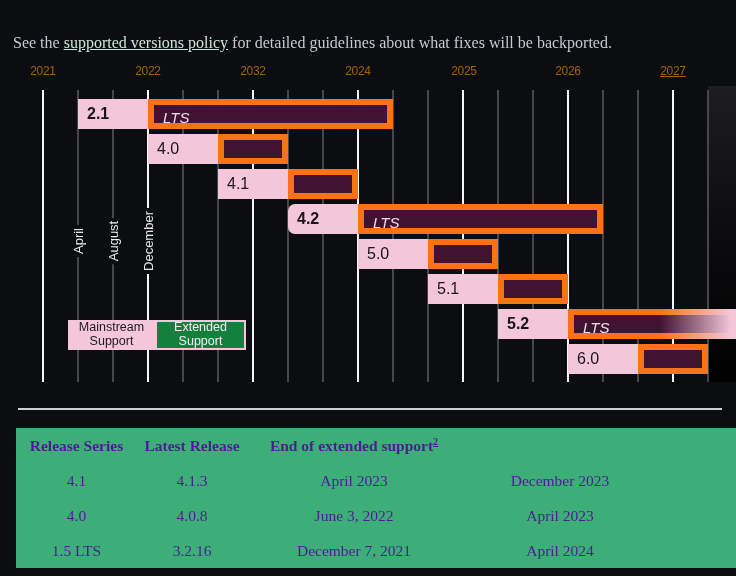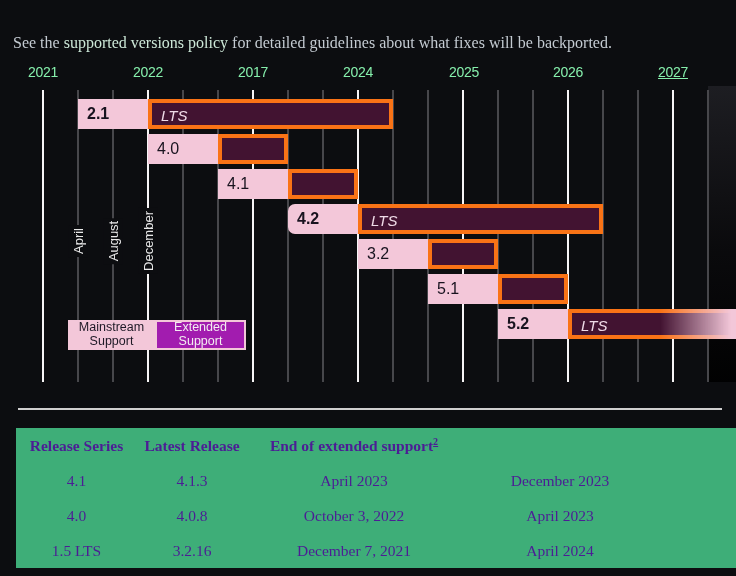--- a/index.html
+++ b/index.html
@@ -2,50 +2,50 @@
 <html><head>
 <meta charset="utf-8">
 <style>
   html,body{margin:0;padding:0;background:#0c0d10;}
   .page{position:relative;width:736px;height:576px;background:#0c0d10;overflow:hidden;
         font-family:"Liberation Serif",serif;}
 
   
   .intro{position:absolute;left:13px;top:16px;width:710px;font-size:16px;line-height:22px;
          color:#c4cbd2;}
-  .intro a{color:#cde8d8;cursor:pointer;}
+  .intro a{color:#cde8d8;text-decoration:underline;cursor:pointer;}
 
   
   .chart{position:absolute;left:0;top:0;width:736px;height:410px;
          font-family:"Liberation Sans",sans-serif;}
-  .year-label{position:absolute;top:64px;transform:translateX(-50%);font-size:14px;
-              color:#86efac;letter-spacing:-0.3px;white-space:nowrap;}
+  .year-label{position:absolute;top:64px;transform:translateX(-50%);font-size:12px;
+              color:#a16207;letter-spacing:-0.3px;white-space:nowrap;}
   .gridline{position:absolute;top:90px;height:292px;width:2px;z-index:1;}
   .gridline.major{background:#f7f5f6;}
   .gridline.minor{background:#47474b;}
   .right-shade{position:absolute;left:708px;top:86px;width:28px;height:296px;z-index:0;
                background:linear-gradient(180deg,#1f1f24 0%,#0a0a0c 55%,#000 100%);opacity:.9;}
   .month-label{position:absolute;transform:translate(-50%,-50%) rotate(-90deg);z-index:2;
                font-size:13px;color:#e9e9e9;background:#0c0d10;padding:2px 3px;white-space:nowrap;}
   .bar{position:absolute;height:30px;background:#f3c7d9;z-index:3;box-sizing:border-box;}
   .bar .version{position:absolute;left:9px;top:0;line-height:30px;font-size:16px;color:#18131f;}
   .bar.lts .version{font-weight:bold;}
   .bar .ext{position:absolute;top:0;height:30px;background:#421331;box-sizing:border-box;
-            border:4px solid #f97316;}
+            border:6px solid #f97316;}
   .bar .ext.fade{-webkit-mask-image:linear-gradient(90deg,#000 55%,transparent 97%);
                  mask-image:linear-gradient(90deg,#000 55%,transparent 97%);}
   .lts-label{position:absolute;left:9px;top:0;line-height:26px;font-size:15px;font-style:italic;
              font-weight:500;color:#efdbe7;}
 
   
   .legend{position:absolute;left:68px;top:320px;width:178px;height:30px;display:flex;
           background:#f3c7d9;z-index:4;font-size:12.5px;line-height:1.1;text-align:center;}
   .legend-main{flex:0 0 87px;display:flex;align-items:center;justify-content:center;
                color:#1e1926;}
-  .legend-ext{flex:1;display:flex;align-items:center;justify-content:center;background:#a21caf;
+  .legend-ext{flex:1;display:flex;align-items:center;justify-content:center;background:#15803d;
               border:2px solid #f3c7d9;color:#f3ecf1;box-sizing:border-box;}
 
   
   .divider{position:absolute;left:18px;top:408px;width:704px;height:2px;background:#cfcfcf;}
 
   
   .tbl{position:absolute;left:16px;top:428px;width:725px;height:140px;background:#3eae78;
        color:#4c1d95;font-size:15.5px;}
   .tbl-row{display:grid;grid-template-columns:121px 110px 214px 198px;height:35px;
            align-items:center;}
@@ -69,21 +69,21 @@
       <div class="legend-ext">Extended Support</div>
     </div>
   <div class="year-label" style="left: 43px;">2021</div>
       <div class="gridline major" style="left: 42px;"></div>
       <div class="gridline minor" style="left: 77px;"></div>
       <div class="gridline minor" style="left: 112px;"></div>
       <div class="year-label" style="left: 148px;">2022</div>
       <div class="gridline major" style="left: 147px;"></div>
       <div class="gridline minor" style="left: 182px;"></div>
       <div class="gridline minor" style="left: 217px;"></div>
-      <div class="year-label" style="left: 253px;">2017</div>
+      <div class="year-label" style="left: 253px;">2032</div>
       <div class="gridline major" style="left: 252px;"></div>
       <div class="gridline minor" style="left: 287px;"></div>
       <div class="gridline minor" style="left: 322px;"></div>
       <div class="year-label" style="left: 358px;">2024</div>
       <div class="gridline major" style="left: 357px;"></div>
       <div class="gridline minor" style="left: 392px;"></div>
       <div class="gridline minor" style="left: 427px;"></div>
       <div class="year-label" style="left: 464px;">2025</div>
       <div class="gridline major" style="left: 462px;"></div>
       <div class="gridline minor" style="left: 497px;"></div>
@@ -112,53 +112,57 @@
         <span class="version">4.1</span>
         <div class="ext" style="left: 69.993px; width: 70.0035px;"></div>
       </div>
       <div class="bar lts" style="left: 287.997px; top: 204px; width: 299px; border-radius: 7px;">
         <span class="version">4.2</span>
         <div class="ext" style="left: 70.0035px; width: 244.996px;">
           <span class="lts-label">LTS</span>
         </div>
       </div>
       <div class="bar" style="left: 358px; top: 239px; width: 139.996px;">
-        <span class="version">3.2</span>
+        <span class="version">5.0</span>
         <div class="ext" style="left: 70.0035px; width: 69.993px;"></div>
       </div>
       <div class="bar" style="left: 428.003px; top: 274px; width: 139.996px;">
         <span class="version">5.1</span>
         <div class="ext" style="left: 69.993px; width: 70.0035px;"></div>
       </div>
       <div class="bar lts" style="left: 497.997px; top: 309px; width: 238.003px;">
         <span class="version">5.2</span>
         <div class="ext fade" style="left: 70.0035px; width: 168px;">
           <span class="lts-label">LTS</span>
         </div>
+      </div>
+      <div class="bar" style="left: 568px; top: 344px; width: 139.996px;">
+        <span class="version">6.0</span>
+        <div class="ext" style="left: 70.0035px; width: 69.993px;"></div>
       </div>
     </div>
 
   <div class="divider"></div>
 
   <div class="tbl">
     <div class="tbl-row tbl-head">
       <div class="tbl-cell"><span>Release Series</span></div>
       <div class="tbl-cell"><span>Latest Release</span></div>
       <div class="tbl-cell"><span>End of extended support</span><sup class="fn">2</sup></div>
     </div>
     <div class="tbl-row data">
       <div class="tbl-cell">4.1</div>
       <div class="tbl-cell">4.1.3</div>
       <div class="tbl-cell">April 2023</div>
       <div class="tbl-cell">December 2023</div>
     </div>
     <div class="tbl-row data">
       <div class="tbl-cell">4.0</div>
       <div class="tbl-cell">4.0.8</div>
-      <div class="tbl-cell">October 3, 2022</div>
+      <div class="tbl-cell">June 3, 2022</div>
       <div class="tbl-cell">April 2023</div>
     </div>
     <div class="tbl-row data">
       <div class="tbl-cell">1.5 LTS</div>
       <div class="tbl-cell">3.2.16</div>
       <div class="tbl-cell">December 7, 2021</div>
       <div class="tbl-cell">April 2024</div>
     </div>
   </div>
 

